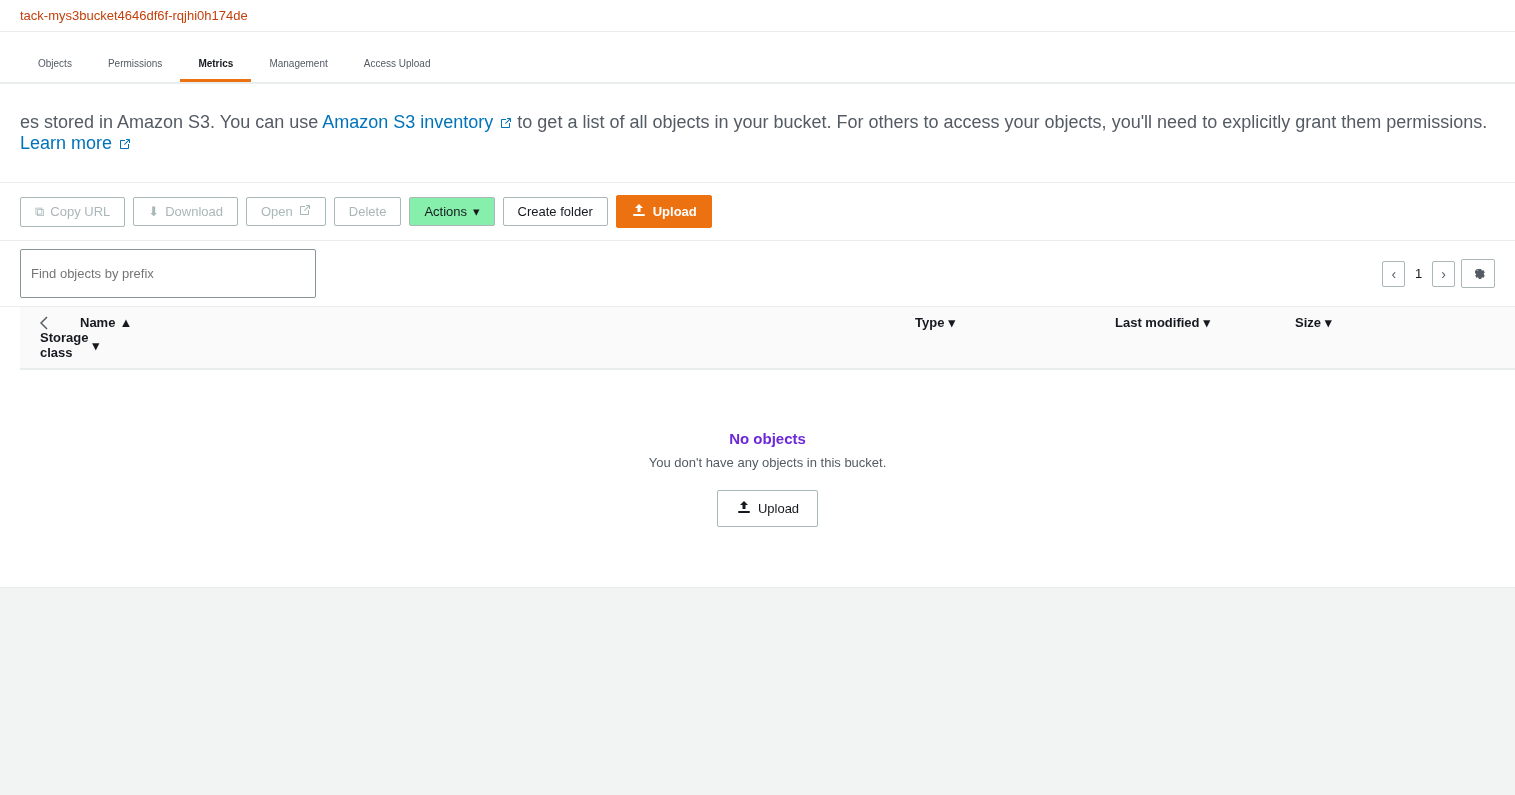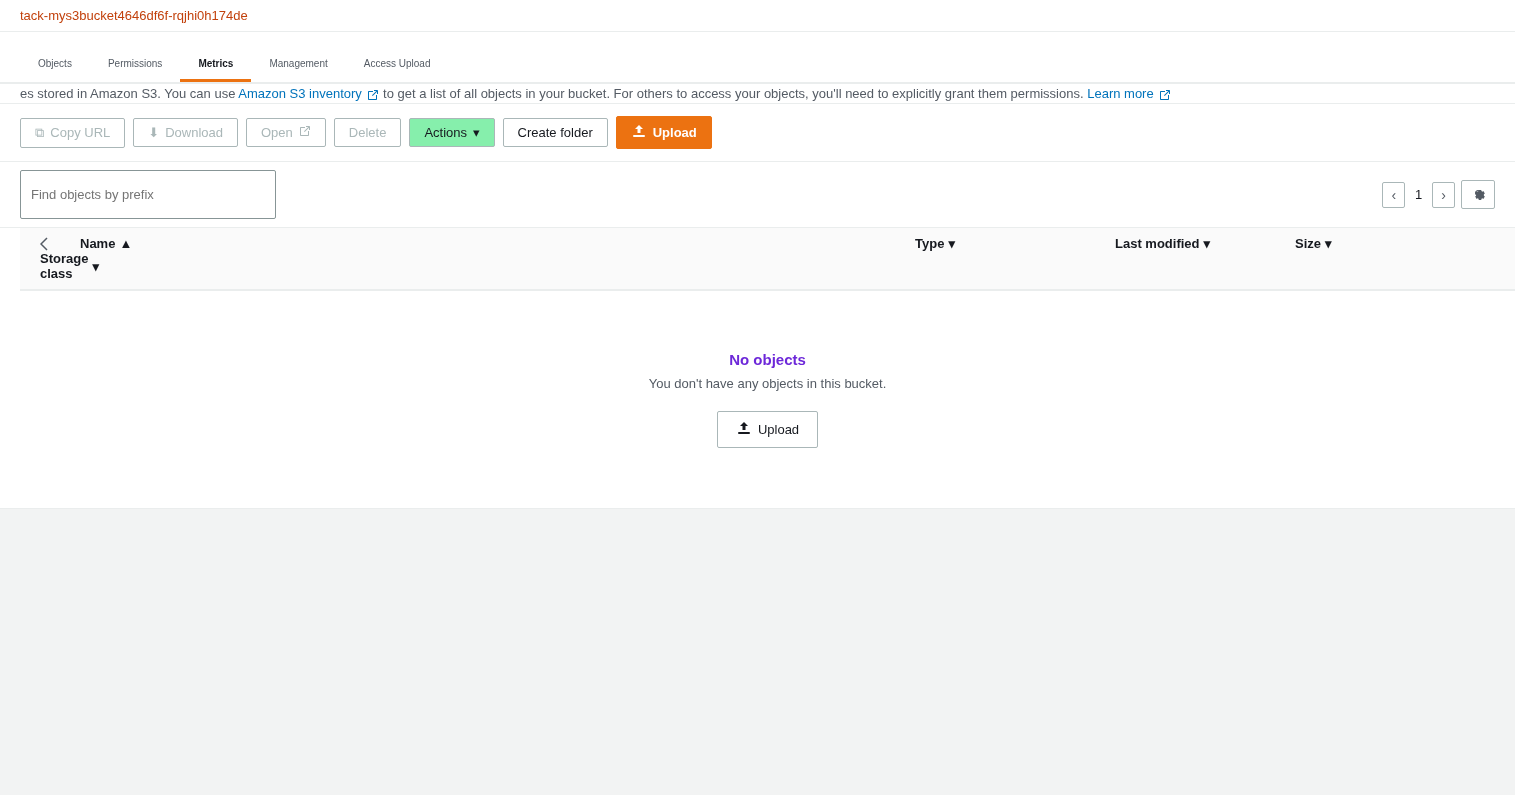--- a/index.html
+++ b/index.html
@@ -65,22 +65,22 @@
     }
 
     .tab.active {
       color: #16191f;
       border-bottom: 3px solid #ec7211;
       font-weight: 600;
     }
 
     .info-banner {
       background: #fff;
-      padding: 2px 20px;
-      font-size: 13px;
+      padding: 28px 20px;
+      font-size: 18px;
       color: #545b64;
       border-bottom: 1px solid #eaeded;
     }
 
     .info-banner a {
       color: #0073bb;
       text-decoration: none;
     }
 
     .info-banner .external-icon {
@@ -142,21 +142,21 @@
     .search-filter-row {
       display: flex;
       align-items: center;
       padding: 8px 20px;
       background: #fff;
       border-bottom: 1px solid #eaeded;
       gap: 8px;
     }
 
     .search-input {
-      width: 256px;
+      width: 296px;
       padding: 16px 10px;
       font-size: 13px;
       border: 1px solid #879596;
       border-radius: 2px;
       outline: none;
     }
 
     .pagination-controls {
       display: flex;
       align-items: center;

